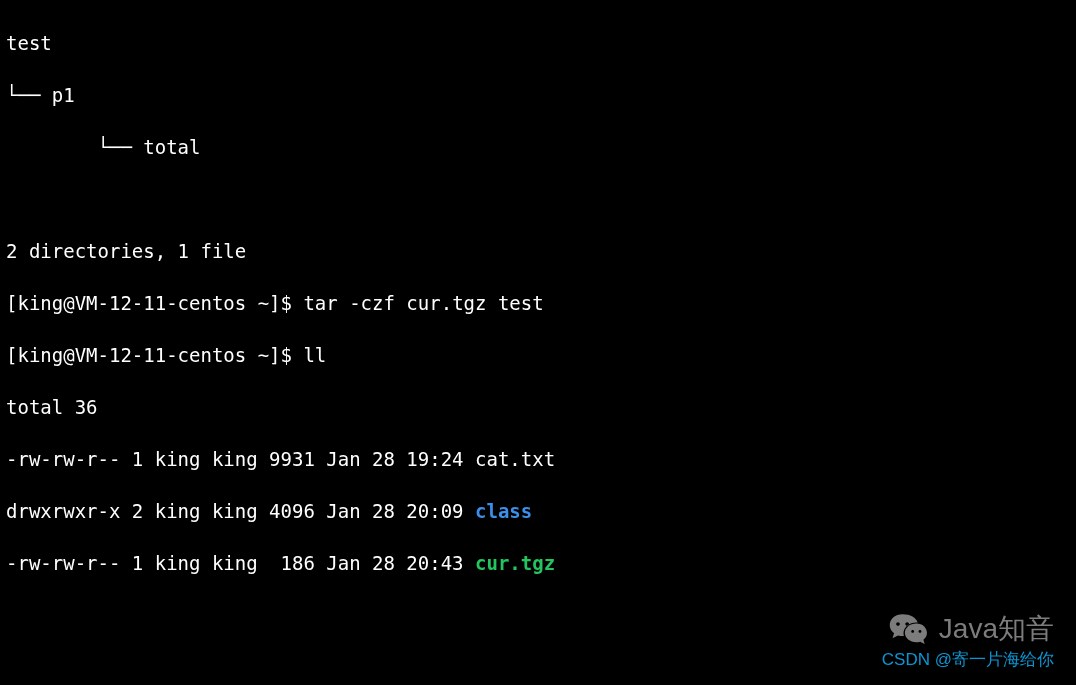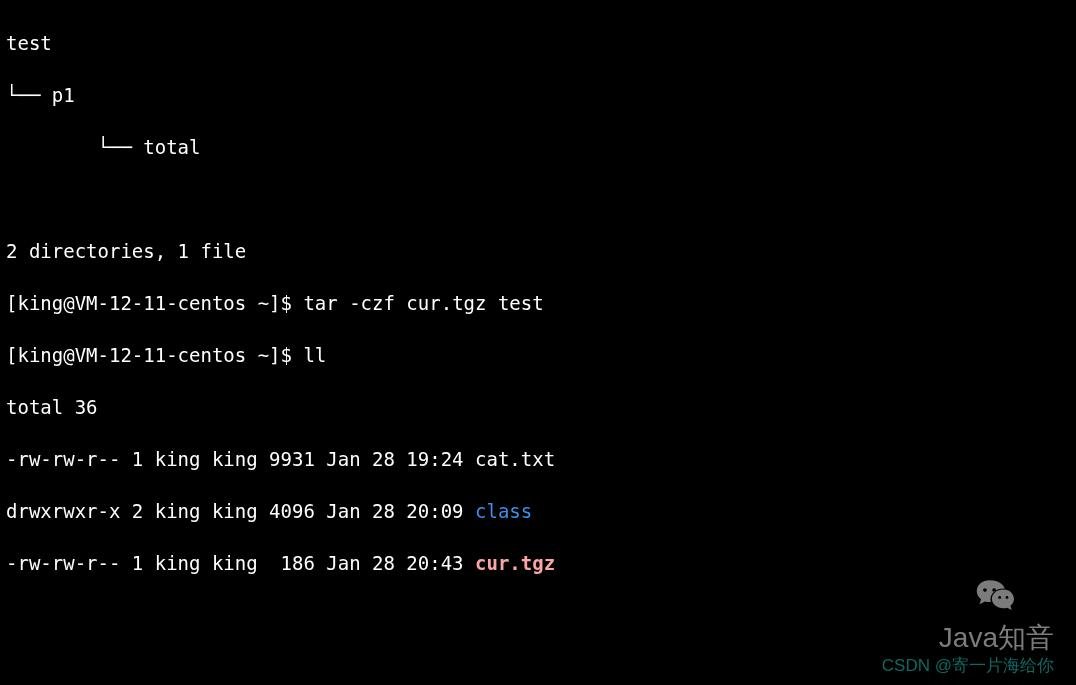--- a/index.html
+++ b/index.html
@@ -14,47 +14,46 @@
     line-height: 26px;
     overflow: hidden;
     position: relative;
   }
   .term {
     padding: 4px 6px 0 6px;
     white-space: pre;
     letter-spacing: 0px;
   }
   .line { display: block; }
-  .dir { color: #3b8eea; font-weight: normal; }
-  .red { color: #fca5a5; font-weight: bold; }
+  .dir { color: #3b8eea; font-weight: bold; }
+  .red { color: #22c55e; font-weight: bold; }
   .wm-java {
     position: absolute;
     right: 22px;
     bottom: 34px;
     color: #8a8a8a;
     font-family: "Microsoft YaHei", "PingFang SC", sans-serif;
     font-size: 28px;
     opacity: 0.9;
     display: flex;
     align-items: center;
     gap: 8px;
     pointer-events: none;
-    flex-direction: column;
   }
   .wm-java .bubble {
     width: 44px;
     height: 44px;
     position: relative;
   }
   .wm-java .bubble svg path { fill: #8a8a8a; }
   .wm-csdn {
     position: absolute;
     right: 22px;
-    bottom: 6px;
-    color: #0f766e;
+    bottom: 12px;
+    color: #0ea5e9;
     font-family: "Microsoft YaHei", "PingFang SC", sans-serif;
     font-size: 17px;
     opacity: 0.9;
     pointer-events: none;
   }
 </style>
 </head>
 <body>
 
 <div class="term">

